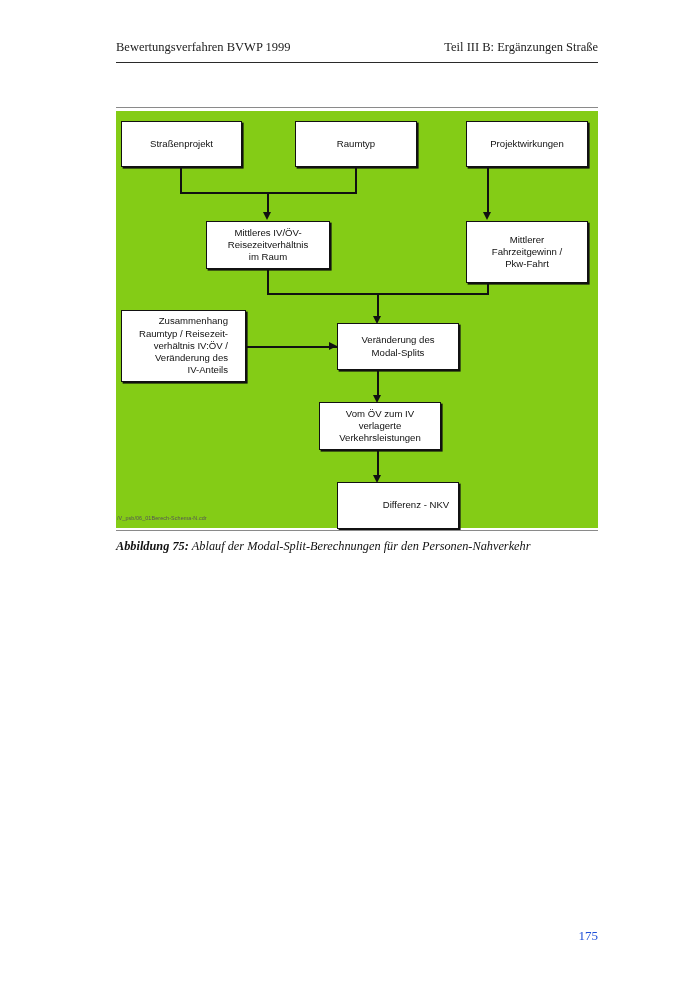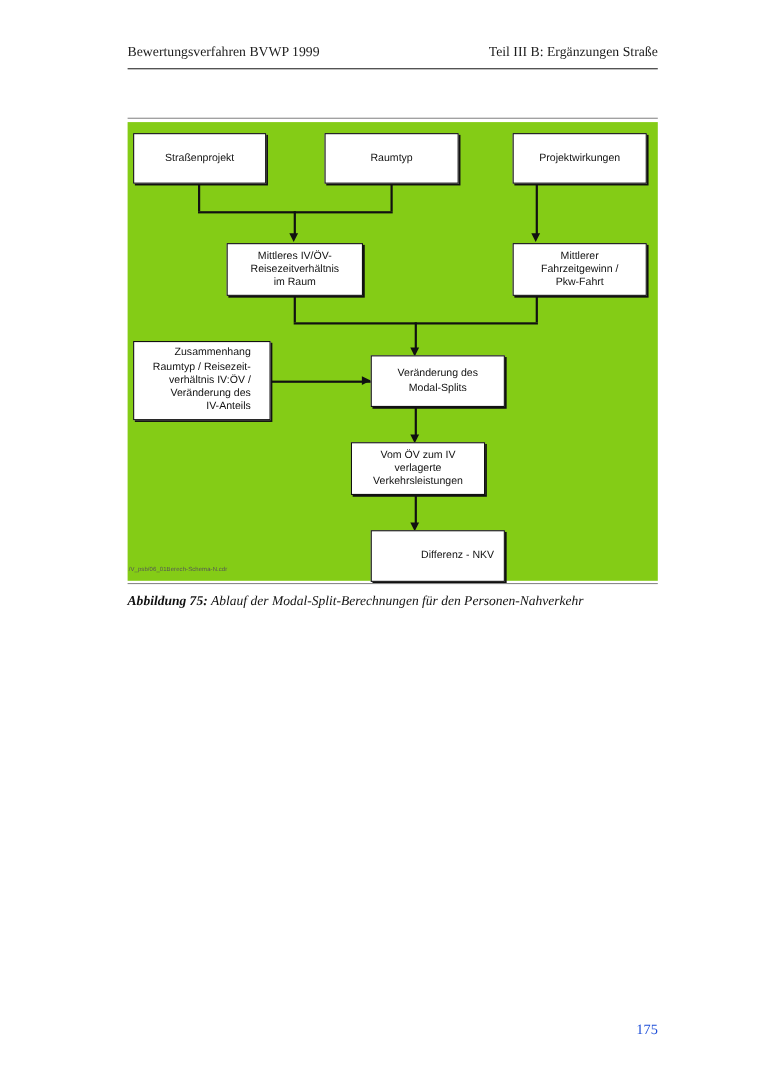--- a/index.html
+++ b/index.html
@@ -134,21 +134,21 @@
     <div class="nbox" style="left:350px;top:10px;width:122px;height:46px;">
       <span>Projektwirkungen</span>
     </div>
 
     <div class="nbox" style="left:90px;top:110px;width:124px;height:48px;">
       <span>Mittleres IV/ÖV-
 Reisezeitverhältnis
 im Raum</span>
     </div>
 
-    <div class="nbox" style="left:350px;top:110px;width:122px;height:48px;">
+    <div class="nbox" style="left:350px;top:110px;width:122px;height:62px;">
       <span>Mittlerer
 Fahrzeitgewinn /
 Pkw-Fahrt</span>
     </div>
 
     <div class="nbox" style="left:5px;top:199px;width:125px;height:72px;text-align:right;">
       <span>Zusammenhang
 Raumtyp / Reisezeit-
 verhältnis IV:ÖV /
 Veränderung des

